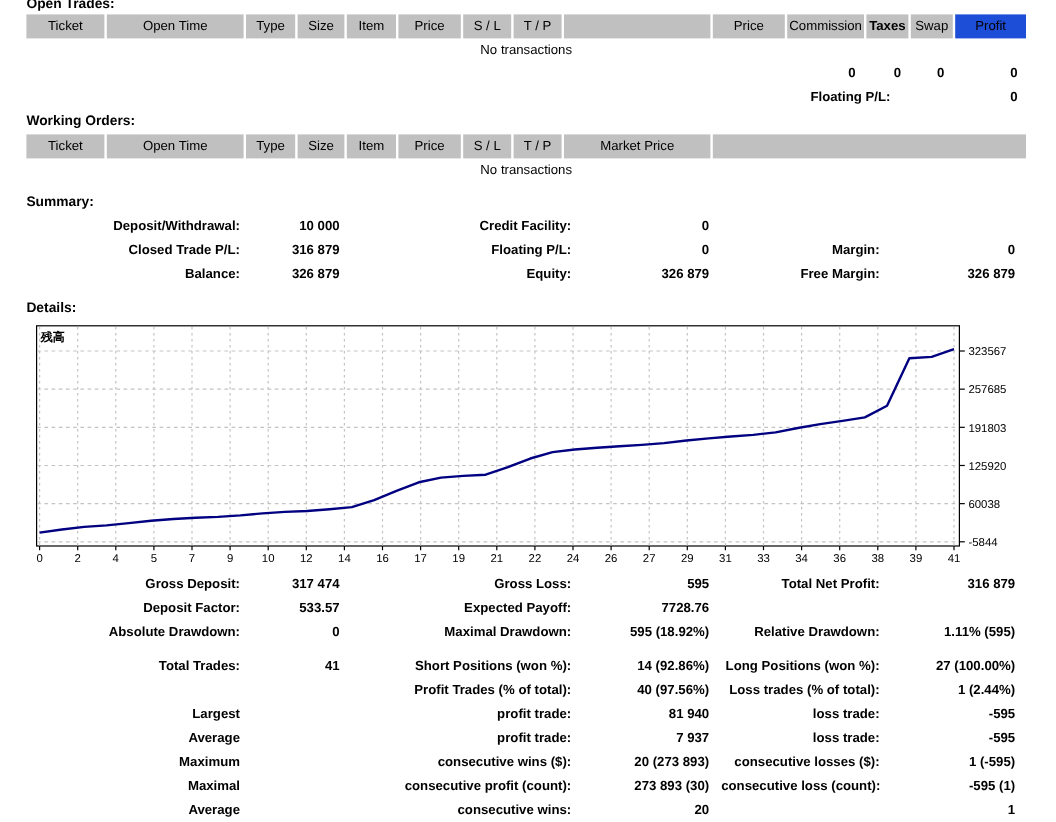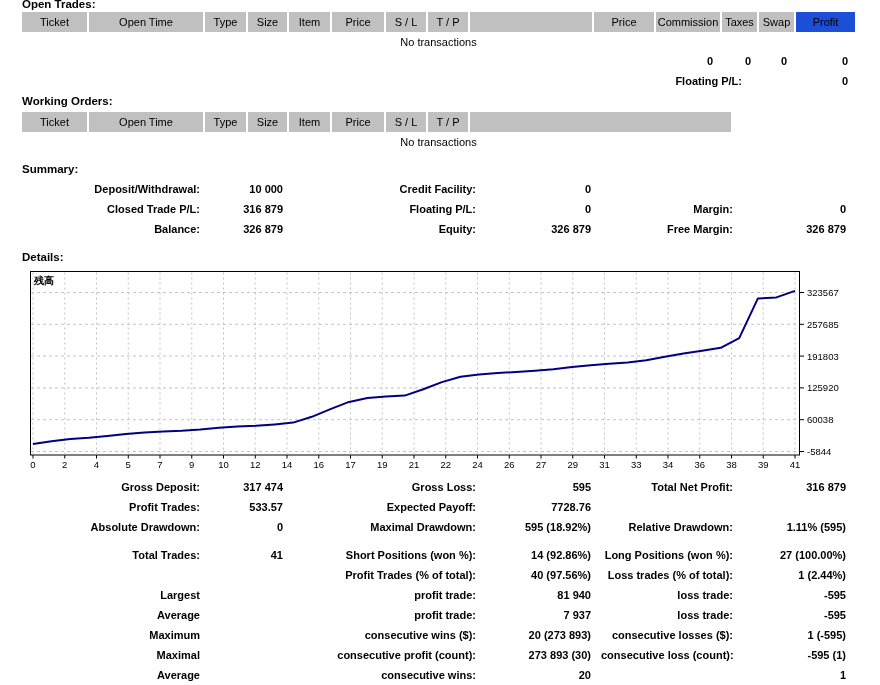--- a/index.html
+++ b/index.html
@@ -30,21 +30,21 @@
       <div class="hcell" style="width: 114px; background: rgb(192, 192, 192);">Open Time</div>
       <div class="hcell" style="width: 41px; background: rgb(192, 192, 192);">Type</div>
       <div class="hcell" style="width: 39px; background: rgb(192, 192, 192);">Size</div>
       <div class="hcell" style="width: 41px; background: rgb(192, 192, 192);">Item</div>
       <div class="hcell" style="width: 52px; background: rgb(192, 192, 192);">Price</div>
       <div class="hcell" style="width: 40px; background: rgb(192, 192, 192);">S / L</div>
       <div class="hcell" style="width: 40px; background: rgb(192, 192, 192);">T / P</div>
       <div class="hcell" style="width: 122px; background: rgb(192, 192, 192);"></div>
       <div class="hcell" style="width: 60px; background: rgb(192, 192, 192);">Price</div>
       <div class="hcell" style="width: 64px; background: rgb(192, 192, 192);">Commission</div>
-      <div class="hcell" style="width: 35px; background: rgb(192, 192, 192);">Taxes</div>
+      <div class="hcell" style="width: 35px; background: rgb(192, 192, 192); font-weight: bold;">Taxes</div>
       <div class="hcell" style="width: 35px; background: rgb(192, 192, 192);">Swap</div>
       <div class="hcell" style="width: 59px; background: #1d4ed8;">Profit</div>
     </div>
   <div class="notrans" style="top:36px">No transactions</div>
   <div id="open-totals">
       <div class="cell bold right" style="left: 656px; top: 55px; width: 57px;">0</div>
       <div class="cell bold right" style="left: 722px; top: 55px; width: 29px;">0</div>
       <div class="cell bold right" style="left: 759px; top: 55px; width: 28px;">0</div>
       <div class="cell bold right" style="left: 796px; top: 55px; width: 52px;">0</div>
     </div>
@@ -54,20 +54,21 @@
   <div class="sec-title" style="top:95px">Working Orders:</div>
   <div class="thead" id="h-work" style="top:112px">
       <div class="hcell" style="width: 65px; background: rgb(192, 192, 192);">Ticket</div>
       <div class="hcell" style="width: 114px; background: rgb(192, 192, 192);">Open Time</div>
       <div class="hcell" style="width: 41px; background: rgb(192, 192, 192);">Type</div>
       <div class="hcell" style="width: 39px; background: rgb(192, 192, 192);">Size</div>
       <div class="hcell" style="width: 41px; background: rgb(192, 192, 192);">Item</div>
       <div class="hcell" style="width: 52px; background: rgb(192, 192, 192);">Price</div>
       <div class="hcell" style="width: 40px; background: rgb(192, 192, 192);">S / L</div>
       <div class="hcell" style="width: 40px; background: rgb(192, 192, 192);">T / P</div>
+      <div class="hcell" style="width: 122px; background: rgb(192, 192, 192);">Market Price</div>
       <div class="hcell" style="width: 261px; background: rgb(192, 192, 192);"></div>
     </div>
   <div class="notrans" style="top:136px">No transactions</div>
 
   <div class="sec-title" style="top:163px">Summary:</div>
   <div id="summary-rows">
       <div class="cell bold right" style="left: 22px; top: 183px; width: 178px;">Deposit/Withdrawal:</div>
       <div class="cell bold right" style="left: 205px; top: 183px; width: 78px;">10 000</div>
       <div class="cell bold right" style="left: 300px; top: 183px; width: 176px;">Credit Facility:</div>
       <div class="cell bold right" style="left: 481px; top: 183px; width: 110px;">0</div>
@@ -185,21 +186,21 @@
       <text x="34" y="284" font-size="10" font-weight="bold" font-family="&quot;DejaVu Sans&quot;,sans-serif" fill="#000">残高</text>
     </svg>
 
   <div id="stats-rows">
       <div class="cell bold right" style="left: 22px; top: 481px; width: 178px;">Gross Deposit:</div>
       <div class="cell bold right" style="left: 205px; top: 481px; width: 78px;">317 474</div>
       <div class="cell bold right" style="left: 300px; top: 481px; width: 176px;">Gross Loss:</div>
       <div class="cell bold right" style="left: 481px; top: 481px; width: 110px;">595</div>
       <div class="cell bold right" style="left: 601px; top: 481px; width: 132px;">Total Net Profit:</div>
       <div class="cell bold right" style="left: 738px; top: 481px; width: 108px;">316 879</div>
-      <div class="cell bold right" style="left: 22px; top: 501px; width: 178px;">Profit Trades:</div>
+      <div class="cell bold right" style="left: 22px; top: 501px; width: 178px;">Deposit Factor:</div>
       <div class="cell bold right" style="left: 205px; top: 501px; width: 78px;">533.57</div>
       <div class="cell bold right" style="left: 300px; top: 501px; width: 176px;">Expected Payoff:</div>
       <div class="cell bold right" style="left: 481px; top: 501px; width: 110px;">7728.76</div>
       <div class="cell bold right" style="left: 22px; top: 521px; width: 178px;">Absolute Drawdown:</div>
       <div class="cell bold right" style="left: 205px; top: 521px; width: 78px;">0</div>
       <div class="cell bold right" style="left: 300px; top: 521px; width: 176px;">Maximal Drawdown:</div>
       <div class="cell bold right" style="left: 481px; top: 521px; width: 110px;">595 (18.92%)</div>
       <div class="cell bold right" style="left: 601px; top: 521px; width: 132px;">Relative Drawdown:</div>
       <div class="cell bold right" style="left: 738px; top: 521px; width: 108px;">1.11% (595)</div>
       <div class="cell bold right" style="left: 22px; top: 549px; width: 178px;">Total Trades:</div>

